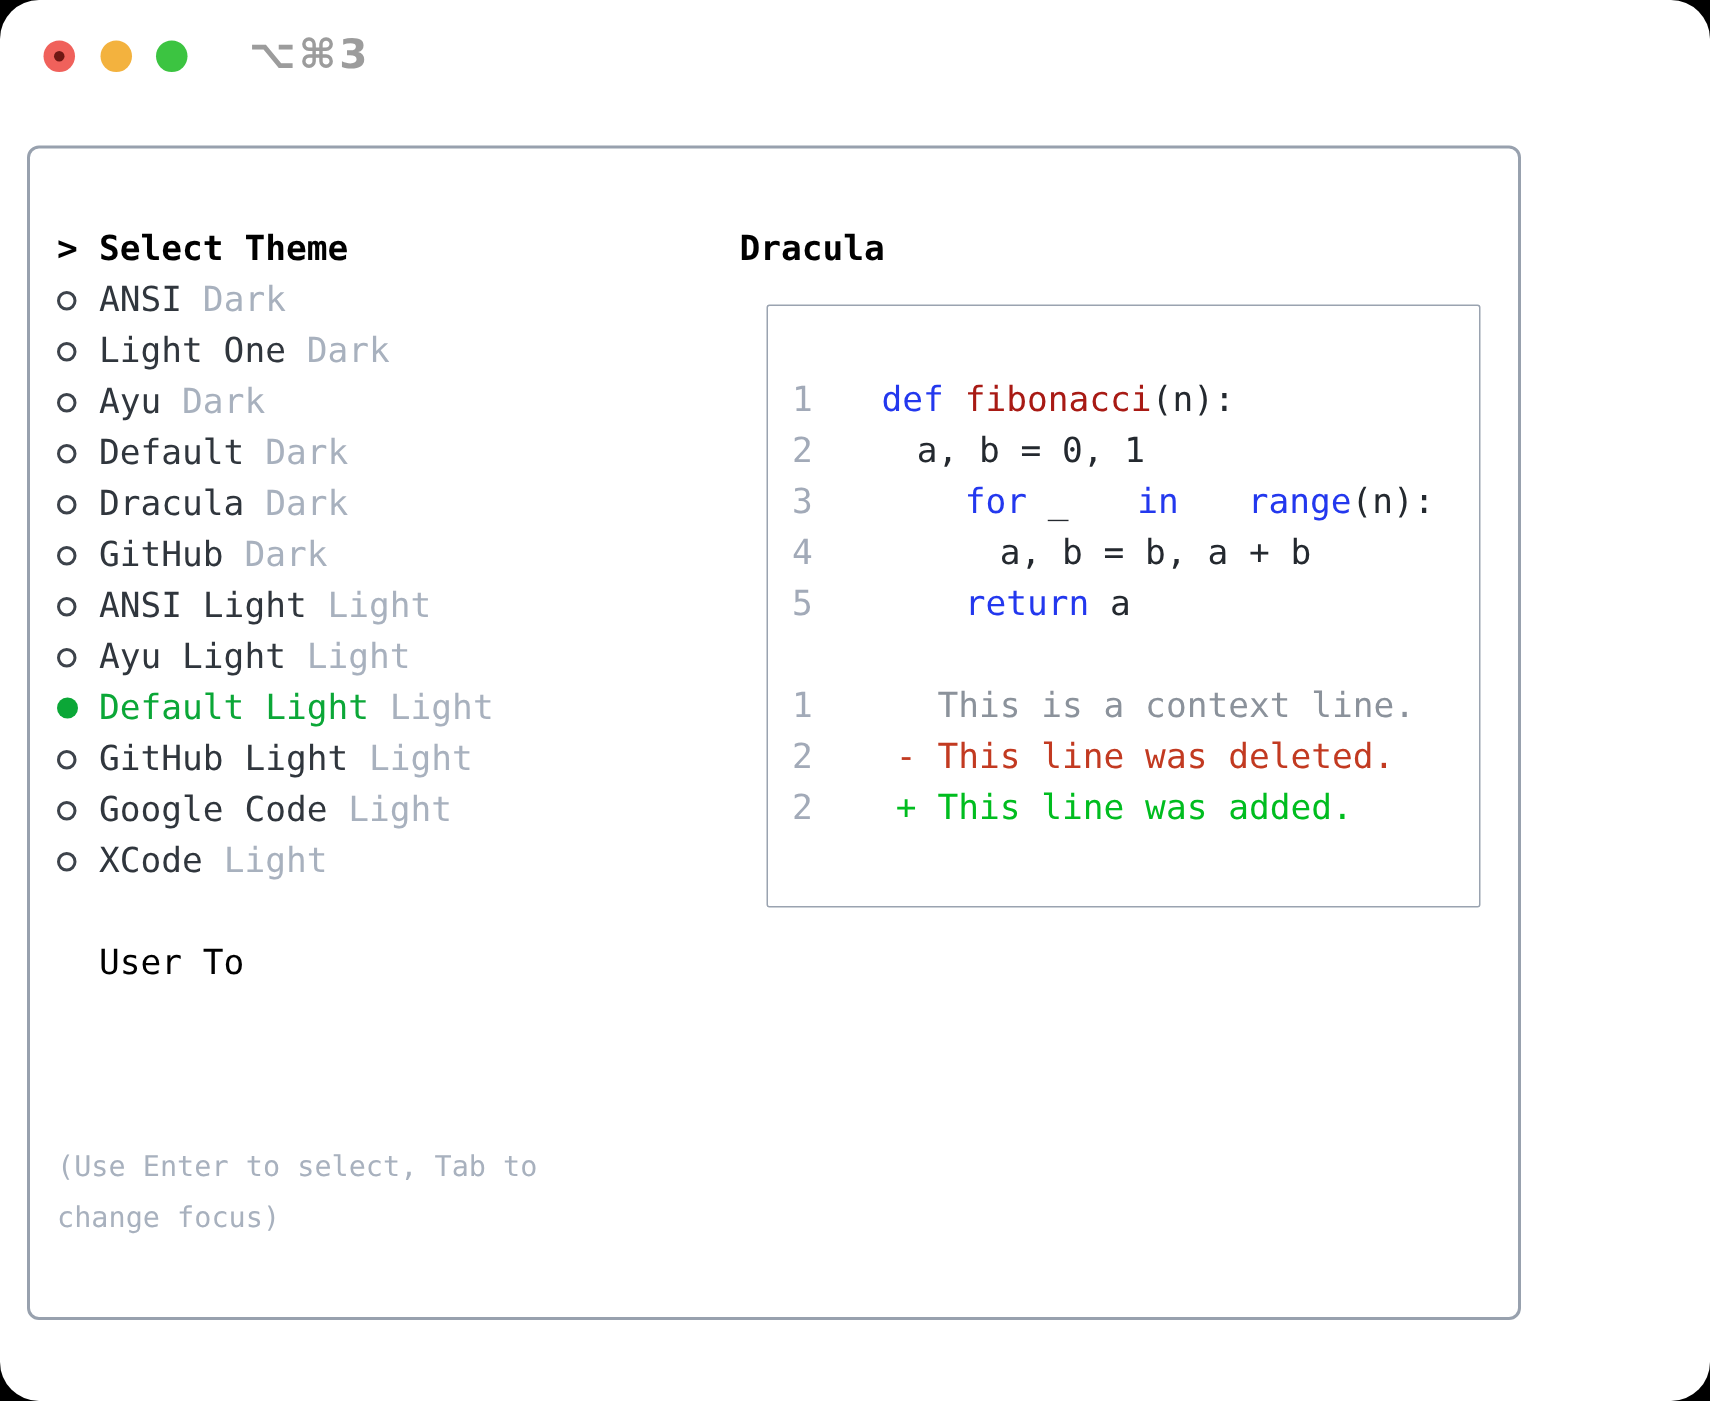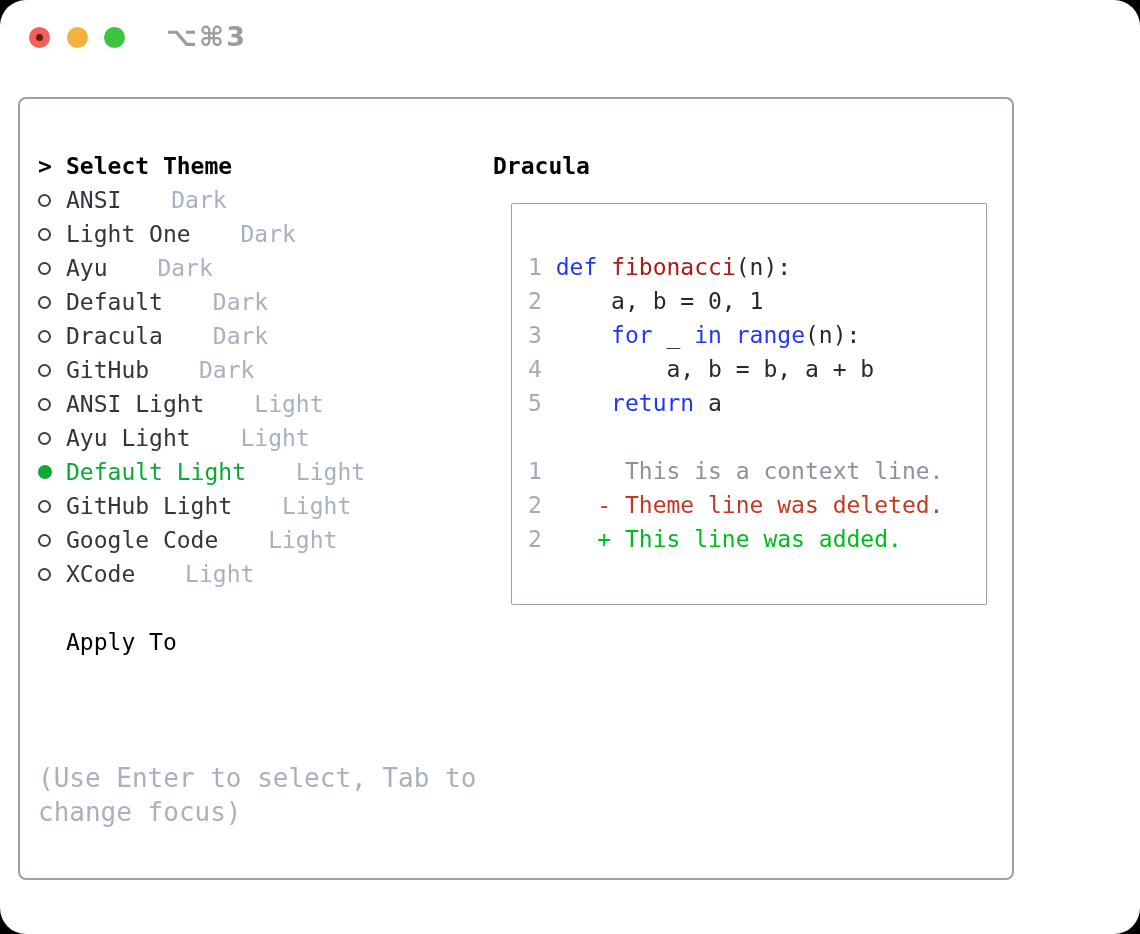--- a/index.html
+++ b/index.html
@@ -27,39 +27,39 @@
   }
   
   .row{display:flex;align-items:center;height:34px;white-space:pre;font-size:23px;}
   .marker{display:inline-flex;align-items:center;width:28px;flex:0 0 28px;height:34px;}
   .marker .arrow{font-weight:bold;color:#000;}
   .marker .ring{width:13px;height:13px;border:2px solid #3d434b;border-radius:50%;box-sizing:border-box;}
   .marker .dot{width:14px;height:14px;border-radius:50%;background:#0ba737;}
   .hdr-label{font-weight:bold;color:#000;}
   .tname{color:#30363d;}
   .tname.sel{color:#0ba737;text-align:right;}
-  .tsuffix{color:#a8b1be;margin-left:36px;}
+  .tsuffix{color:#a8b1be;}
   .theme-list{position:absolute;left:38px;top:149px;}
   .apply-list{position:absolute;left:38px;top:625px;}
   .help{position:absolute;left:38px;top:761px;}
-  .help div{height:34px;line-height:34px;font-size:26px;color:#a8b1be;white-space:pre;}
+  .help div{height:34px;line-height:34px;font-size:19px;color:#a8b1be;white-space:pre;}
   
   .preview-label{
     position:absolute;left:493px;top:149px;height:34px;line-height:34px;
     font-size:23px;font-weight:bold;color:#000;
   }
   .preview-box{
     position:absolute;left:511px;top:203px;width:474px;height:400px;
     border:1.5px solid #9aa3b0;border-radius:2px;background:#fff;
   }
   .preview-code{position:absolute;left:16px;top:46px;right:4px;}
   .code-line{height:34px;line-height:34px;font-size:23px;white-space:pre;}
   .seg.ln{color:#a2aab8;}
   .seg.pl{color:#24292f;}
-  .seg.kw{color:#2338ee;}
+  .seg.kw{color:#2338ee;margin-left:32px;}
   .seg.fn{color:#a81a14;}
   .seg.ctx{color:#8b929b;}
   .seg.del{color:#c23a21;}
   .seg.add{color:#00bd1f;}
 </style>
 </head>
 <body>
 
 <div class="window">
 
@@ -90,39 +90,39 @@
       <div class="row"><span class="marker"><span class="ring"></span></span><span class="tname">Ayu Light</span><span class="tsuffix"> Light</span></div>
       <div class="row"><span class="marker"><span class="dot"></span></span><span class="tname sel">Default Light</span><span class="tsuffix"> Light</span></div>
       <div class="row"><span class="marker"><span class="ring"></span></span><span class="tname">GitHub Light</span><span class="tsuffix"> Light</span></div>
       <div class="row"><span class="marker"><span class="ring"></span></span><span class="tname">Google Code</span><span class="tsuffix"> Light</span></div>
       <div class="row"><span class="marker"><span class="ring"></span></span><span class="tname">XCode</span><span class="tsuffix"> Light</span></div>
     </div>
 
   <div class="apply-list">
     <div class="row">
       <span class="marker"></span>
-      <span class="tname" style="color:#000">Apply To</span>
+      <span class="tname" style="color:#000">User To</span>
     </div>
 
     </div>
 
   <div class="help">
       <div>(Use Enter to select, Tab to</div>
       <div>change focus)</div>
     </div>
 
   <div class="preview-label">Dracula</div>
 
   <div class="preview-box">
     <div class="preview-code">
         <div class="code-line"><span class="seg ln">1</span><span class="seg pl"> </span><span class="seg kw">def</span><span class="seg pl"> </span><span class="seg fn">fibonacci</span><span class="seg pl">(n):</span></div>
         <div class="code-line"><span class="seg ln">2</span><span class="seg pl">     a, b = 0, 1</span></div>
         <div class="code-line"><span class="seg ln">3</span><span class="seg pl">     </span><span class="seg kw">for</span><span class="seg pl"> _ </span><span class="seg kw">in</span><span class="seg pl"> </span><span class="seg kw">range</span><span class="seg pl">(n):</span></div>
         <div class="code-line"><span class="seg ln">4</span><span class="seg pl">         a, b = b, a + b</span></div>
         <div class="code-line"><span class="seg ln">5</span><span class="seg pl">     </span><span class="seg kw">return</span><span class="seg pl"> a</span></div>
         <div class="code-line"></div>
         <div class="code-line"><span class="seg ln">1</span><span class="seg ctx">      This is a context line.</span></div>
-        <div class="code-line"><span class="seg ln">2</span><span class="seg del">    - Theme line was deleted.</span></div>
+        <div class="code-line"><span class="seg ln">2</span><span class="seg del">    - This line was deleted.</span></div>
         <div class="code-line"><span class="seg ln">2</span><span class="seg add">    + This line was added.</span></div>
       </div>
   </div>
 
 </div>
 
 </body></html>

